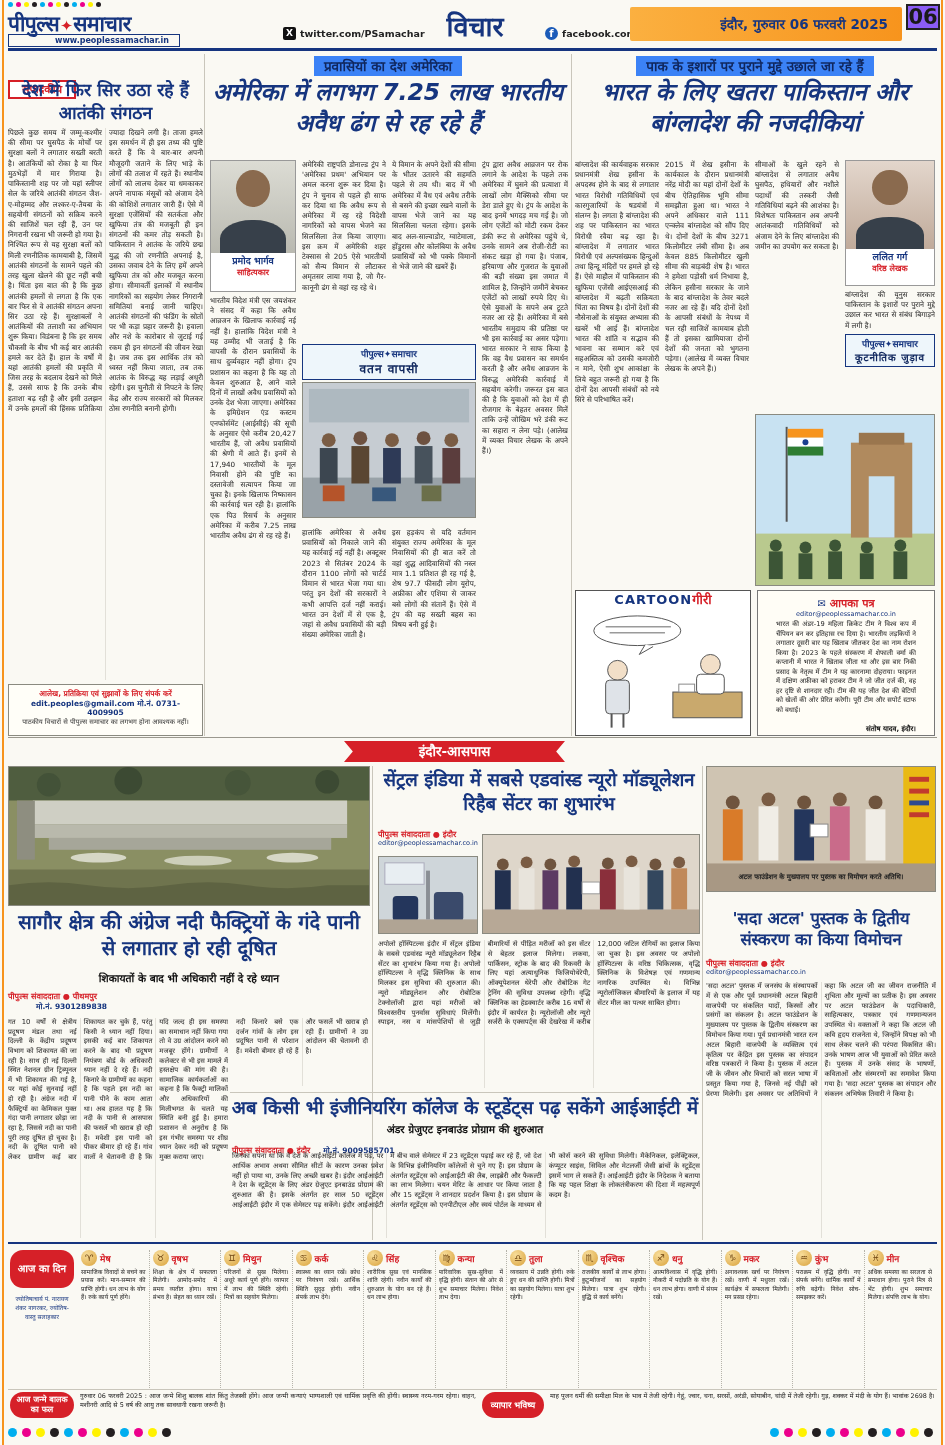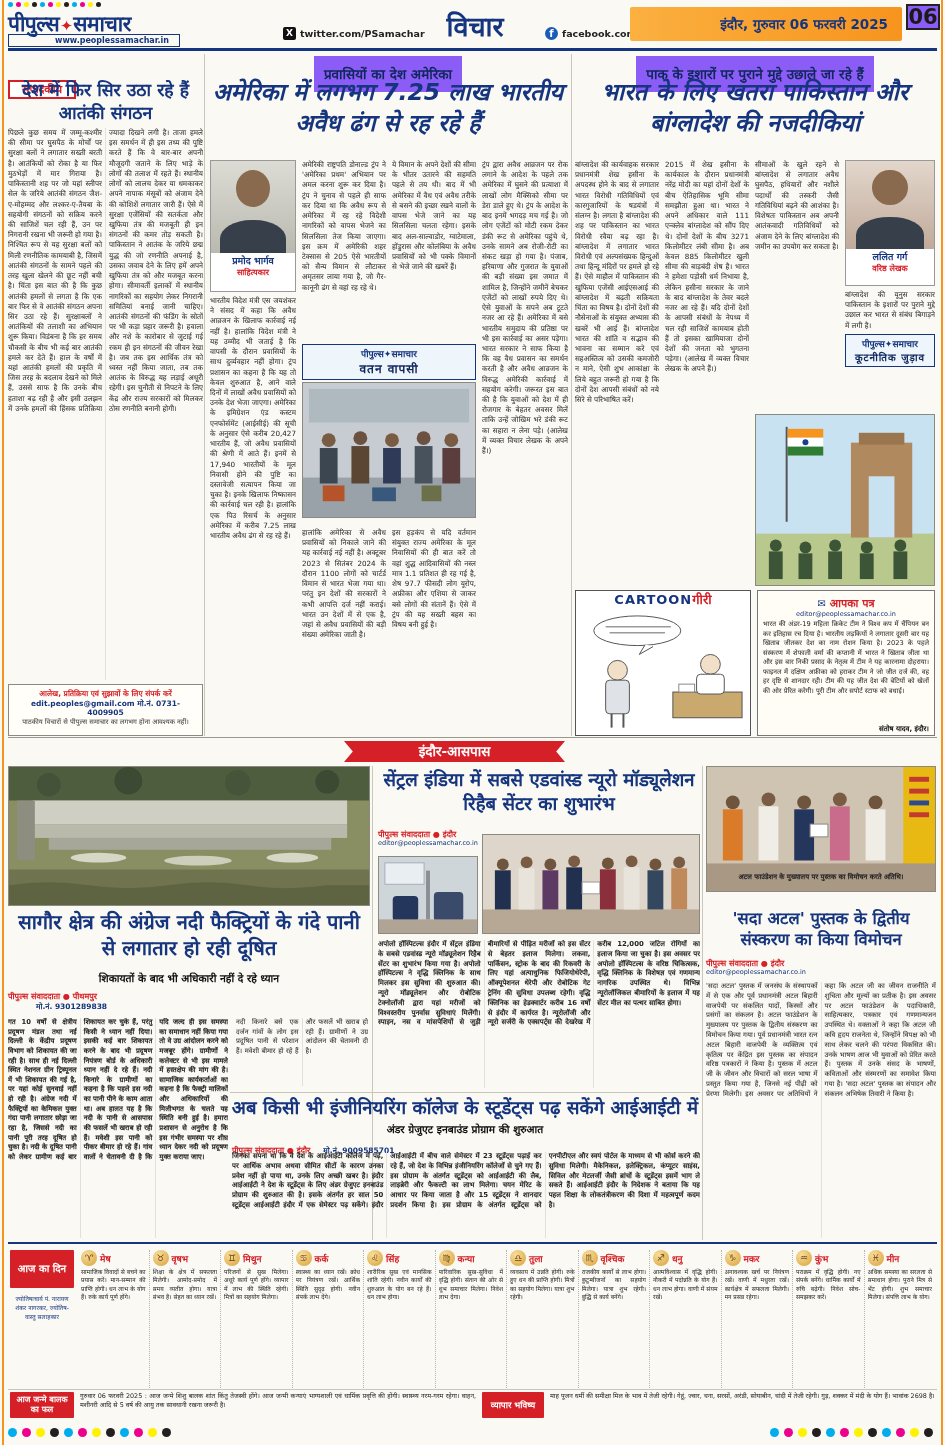--- a/index.html
+++ b/index.html
@@ -2,37 +2,37 @@
 <html lang="hi"><head>
 <meta charset="utf-8">
 <style>
   *{margin:0;padding:0;box-sizing:border-box;}
   html,body{width:945px;}
   body{height:1445px;background:#faf9f3;font-family:"DejaVu Sans","Liberation Sans",sans-serif;color:#1a1a1a;position:relative;overflow:hidden;}
   .abs{position:absolute;}
   .ctr{text-align:center;}
   .bodytxt{font-size:7.2px;line-height:1.42;text-align:justify;overflow:hidden;color:#232323;}
   .cols2{column-count:2;column-gap:7px;column-rule:1px solid #e2e0d8;}
-  .cols3{column-count:3;column-gap:7px;column-rule:1px solid #e2e0d8;font-weight:bold;}
+  .cols3{column-count:3;column-gap:7px;column-rule:1px solid #e2e0d8;}
   .edge{width:2px;background:#f7941d;top:0;height:1445px;}
   
   .brand{font-size:21px;font-weight:bold;color:#16357f;letter-spacing:-0.5px;}
   .bstar{color:#d62028;font-size:15px;padding:0 1px;}
   .sitebox{border:1px solid #16357f;font-size:8px;color:#16357f;text-align:center;line-height:12px;font-weight:bold;padding-left:36px;}
   .social{display:flex;align-items:center;gap:4px;font-size:9.5px;color:#222;font-weight:bold;}
   .xicon{width:13px;height:13px;background:#111;color:#fff;font-size:9px;font-weight:bold;text-align:center;line-height:13px;border-radius:2px;}
   .fbicon{width:13px;height:13px;background:#1b5bb8;color:#fff;font-size:10px;font-weight:bold;text-align:center;line-height:13px;border-radius:50%;}
   .pagetitle{font-size:27px;font-weight:bold;color:#16357f;text-align:center;}
   .datebox{background:linear-gradient(90deg,#fbb040,#f7941d);display:flex;align-items:center;justify-content:flex-end;padding-right:14px;font-size:13.5px;font-weight:bold;color:#16357f;border-radius:2px;}
   .pagenum{border:2px solid #222;background:#8b5cf6;font-size:21px;font-weight:bold;text-align:center;}
   .hdrule{background:#16357f;}
   
   .edlabel{border:2px solid #d62028;color:#d62028;font-weight:bold;font-size:11px;text-align:center;line-height:15px;background:#fff;margin-top:24px;}
   .kickerwrap{text-align:center;}
-  .kicker-hl{display:inline-block;background:#8b5cf6;color:#10275e;font-weight:bold;font-size:13.5px;padding:9px 10px;}
+  .kicker-hl{display:inline-block;background:#3b82f6;color:#10275e;font-weight:bold;font-size:13.5px;padding:1px 10px;}
   .headline-xl{font-size:23.5px;line-height:1.32;font-weight:bold;color:#16357f;text-align:center;font-style:italic;}
   .headline-l{font-size:20px;line-height:1.3;font-weight:bold;color:#16357f;text-align:center;}
   .headline-m{font-size:18.5px;line-height:1.3;font-weight:bold;color:#16357f;text-align:center;}
   .headline-s{font-size:16.5px;line-height:1.3;font-weight:bold;color:#16357f;text-align:center;}
   .byline{font-size:8px;font-weight:bold;color:#d62028;}
   .phone{font-size:7.5px;font-weight:bold;color:#16357f;margin-left:28px;}
   .emailline{font-size:6.5px;color:#16357f;}
   .authorbox{border:1px solid #999;background:#fff;}
   .portrait{position:relative;overflow:hidden;background:linear-gradient(#dcdcd4,#b9b9b0);}
   .portrait::before{content:'';position:absolute;width:40%;height:40%;left:30%;top:10%;border-radius:50%;background:#8a6a4e;}
@@ -44,28 +44,28 @@
   .minibrand .mb2{font-size:12px;font-weight:bold;color:#10275e;display:block;letter-spacing:1px;}
   .photo{border:1px solid #8a8a80;overflow:hidden;background:#ccc;}
   .photo svg{display:block;width:100%;height:100%;}
   .divider-v{width:1px;background:#c9c6bb;}
   .divider-h{height:1px;background:#9a988e;}
   
   .cartoonbox{border:1.5px solid #555;background:#fff;}
   .cartitle{font-size:13px;font-weight:bold;text-align:center;line-height:18px;}
   .cartitle .c1{color:#16357f;letter-spacing:1px;}
   .cartitle .c2{color:#d62028;}
-  .letterbox{border:1.5px solid #777;background:#fffdf6;padding:4px 5px;}
+  .letterbox{border:1.5px solid #777;background:#fffdf6;padding:4px 18px;}
   .lettertitle{font-size:11px;font-weight:bold;color:#d62028;text-align:center;}
   .lettertitle .mail{color:#16357f;font-size:10px;}
   .band{background:#d62028;color:#fff;font-weight:bold;font-size:13.5px;text-align:center;line-height:21px;clip-path:polygon(0 0,100% 0,96% 50%,100% 100%,0 100%,4% 50%);}
   .subhead{font-size:10.5px;font-weight:bold;color:#111;text-align:center;}
   .caption{font-size:6.8px;font-weight:bold;color:#222;text-align:center;}
   
-  .hbox-red{background:#d62028;color:#fff;font-weight:bold;text-align:center;border-radius:1px;display:flex;align-items:center;justify-content:center;padding:2px;}
+  .hbox-red{background:#d62028;color:#fff;font-weight:bold;text-align:center;border-radius:13px;display:flex;align-items:center;justify-content:center;padding:2px;}
   .zrow{display:flex;}
   .sign-cell{flex:1 1 0;padding:0 3px;border-left:1px dotted #b6b4aa;overflow:hidden;}
   .sign-cell:first-child{border-left:none;}
   .sign-head{display:flex;align-items:center;gap:3px;margin-bottom:2px;}
   .sign-icon{width:16px;height:16px;border-radius:50%;background:radial-gradient(circle at 35% 30%,#f8dd9a,#d9a23c);font-size:9px;line-height:16px;text-align:center;color:#6d430f;flex:0 0 16px;}
   .sign-name{color:#d62028;font-weight:bold;font-size:9px;}
   .sign-text{font-size:6px;line-height:1.38;text-align:justify;color:#222;height:112px;overflow:hidden;}
   .strip-txt{font-size:6.4px;line-height:1.35;text-align:justify;color:#222;overflow:hidden;}
   .cmyk{display:flex;align-items:center;}
   .cmyk .dot{width:9px;height:9px;border-radius:50%;display:inline-block;margin-right:5px;}

